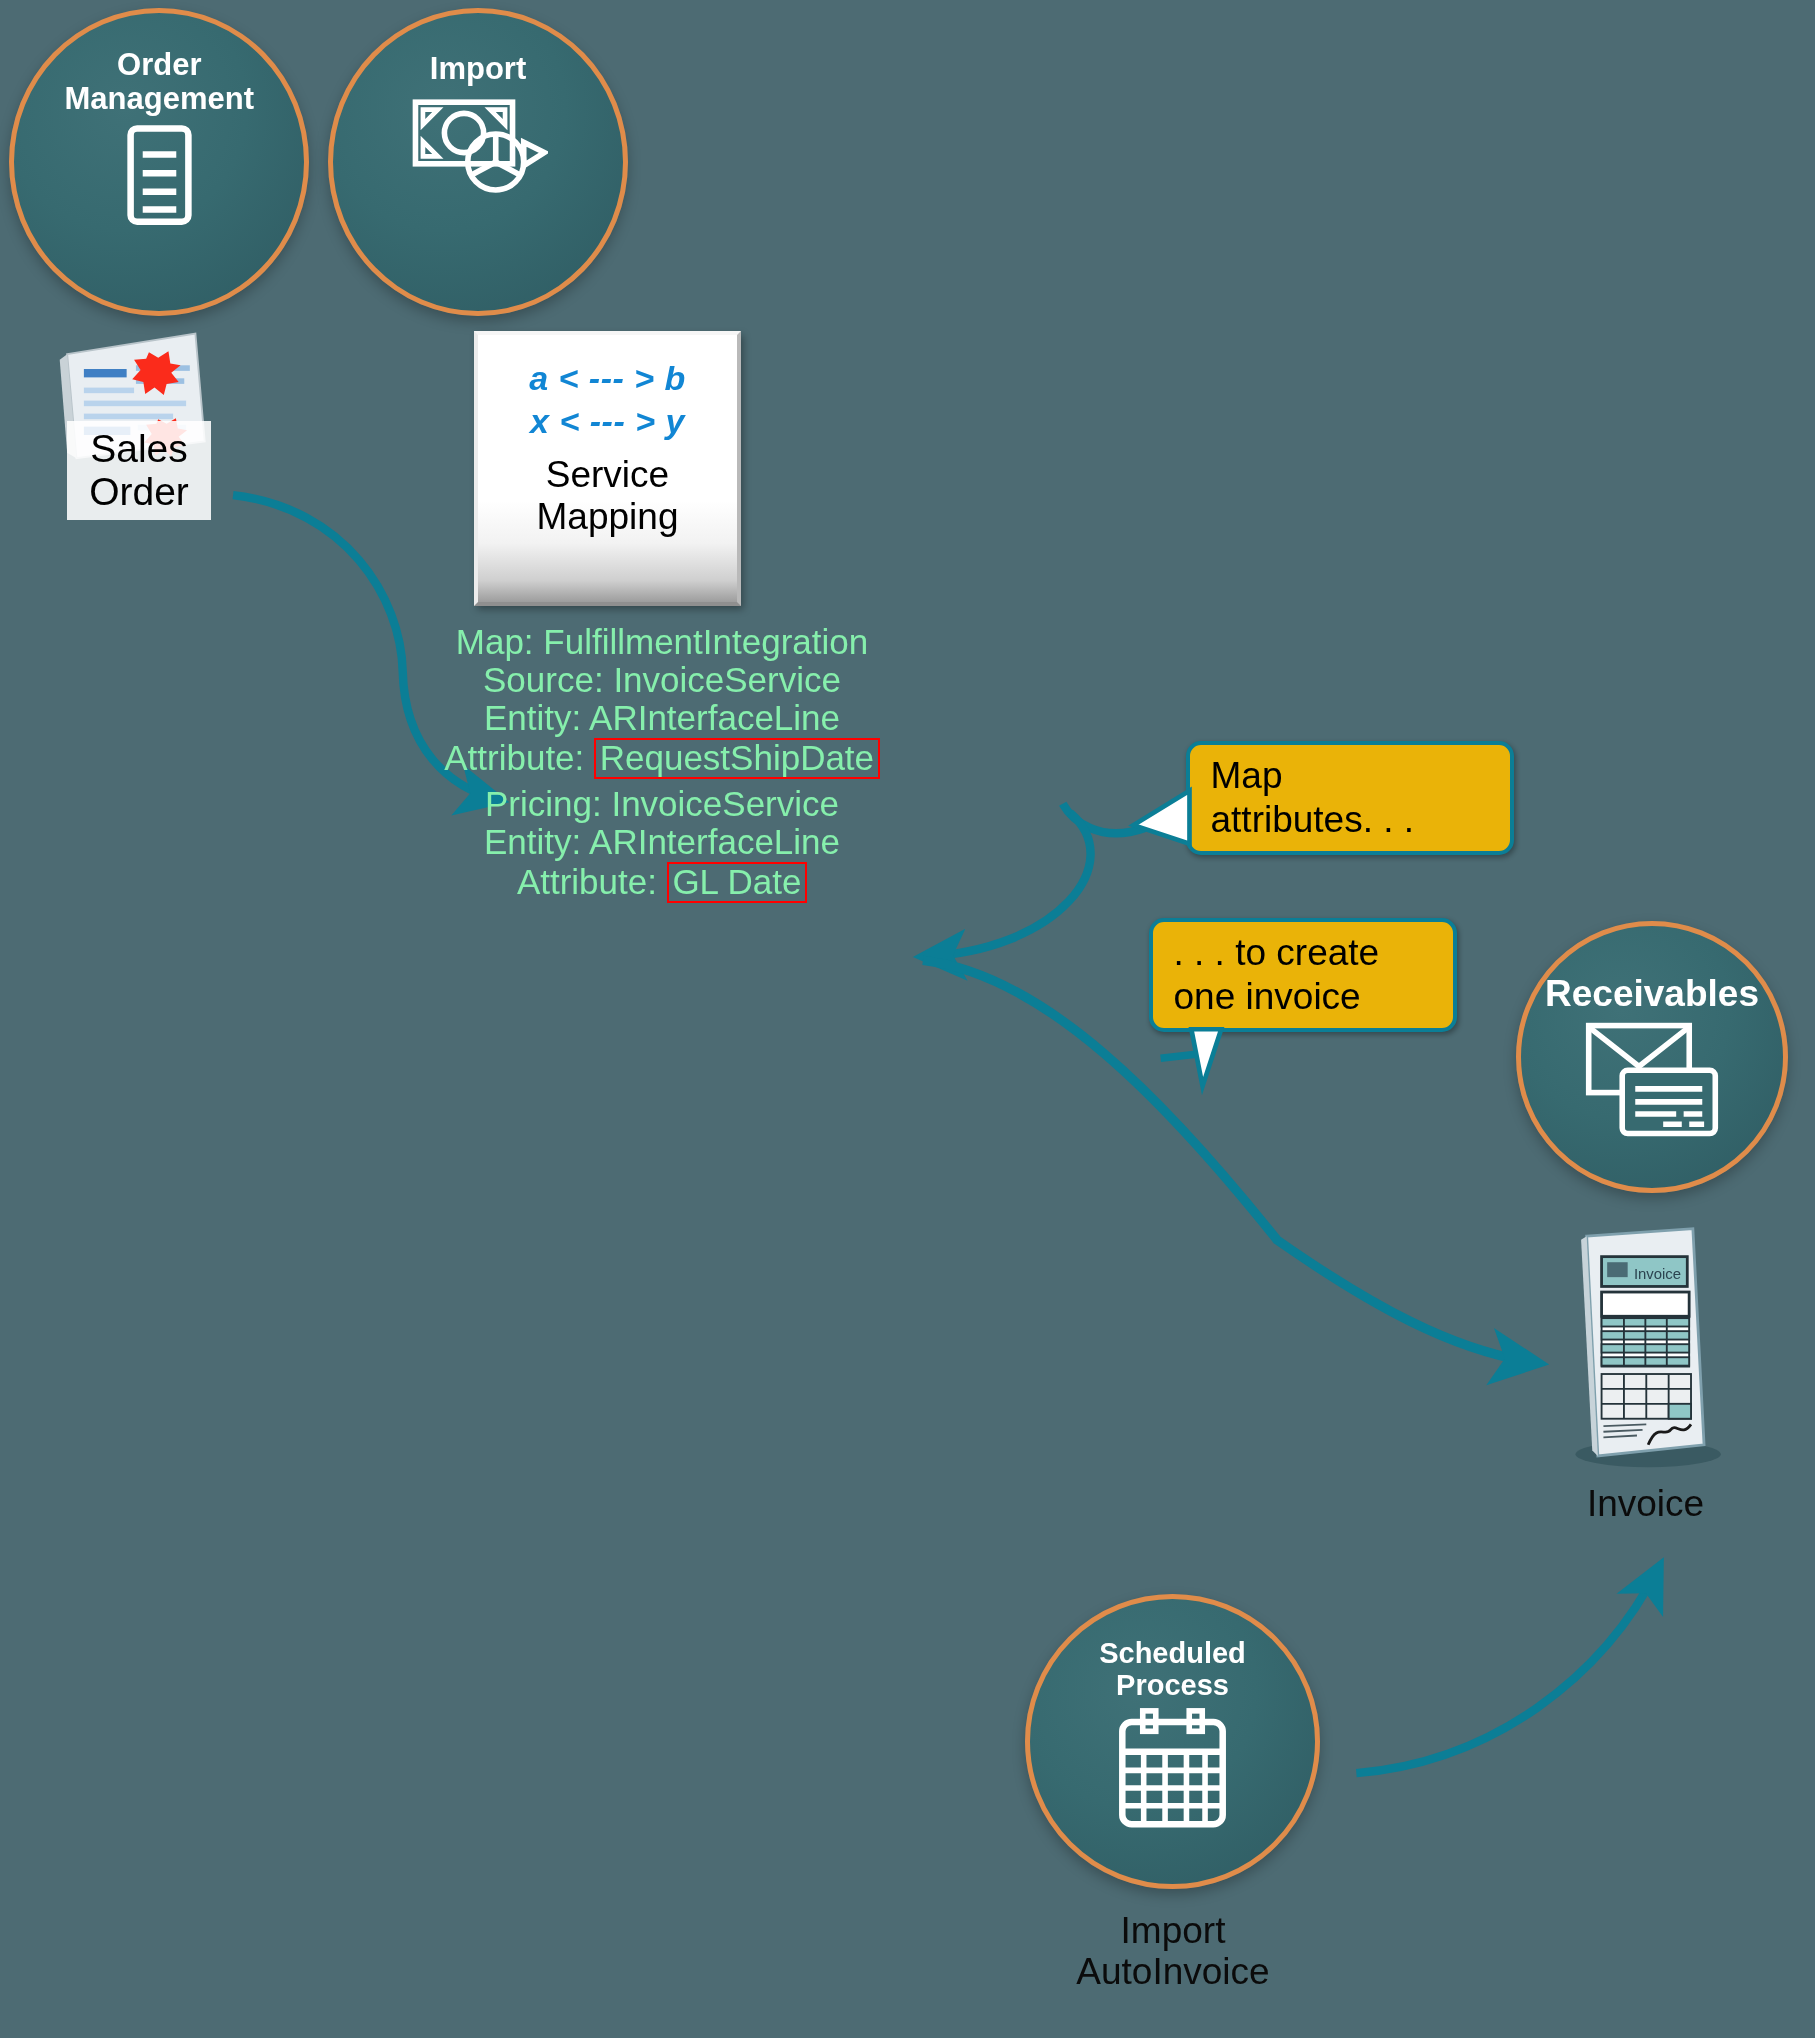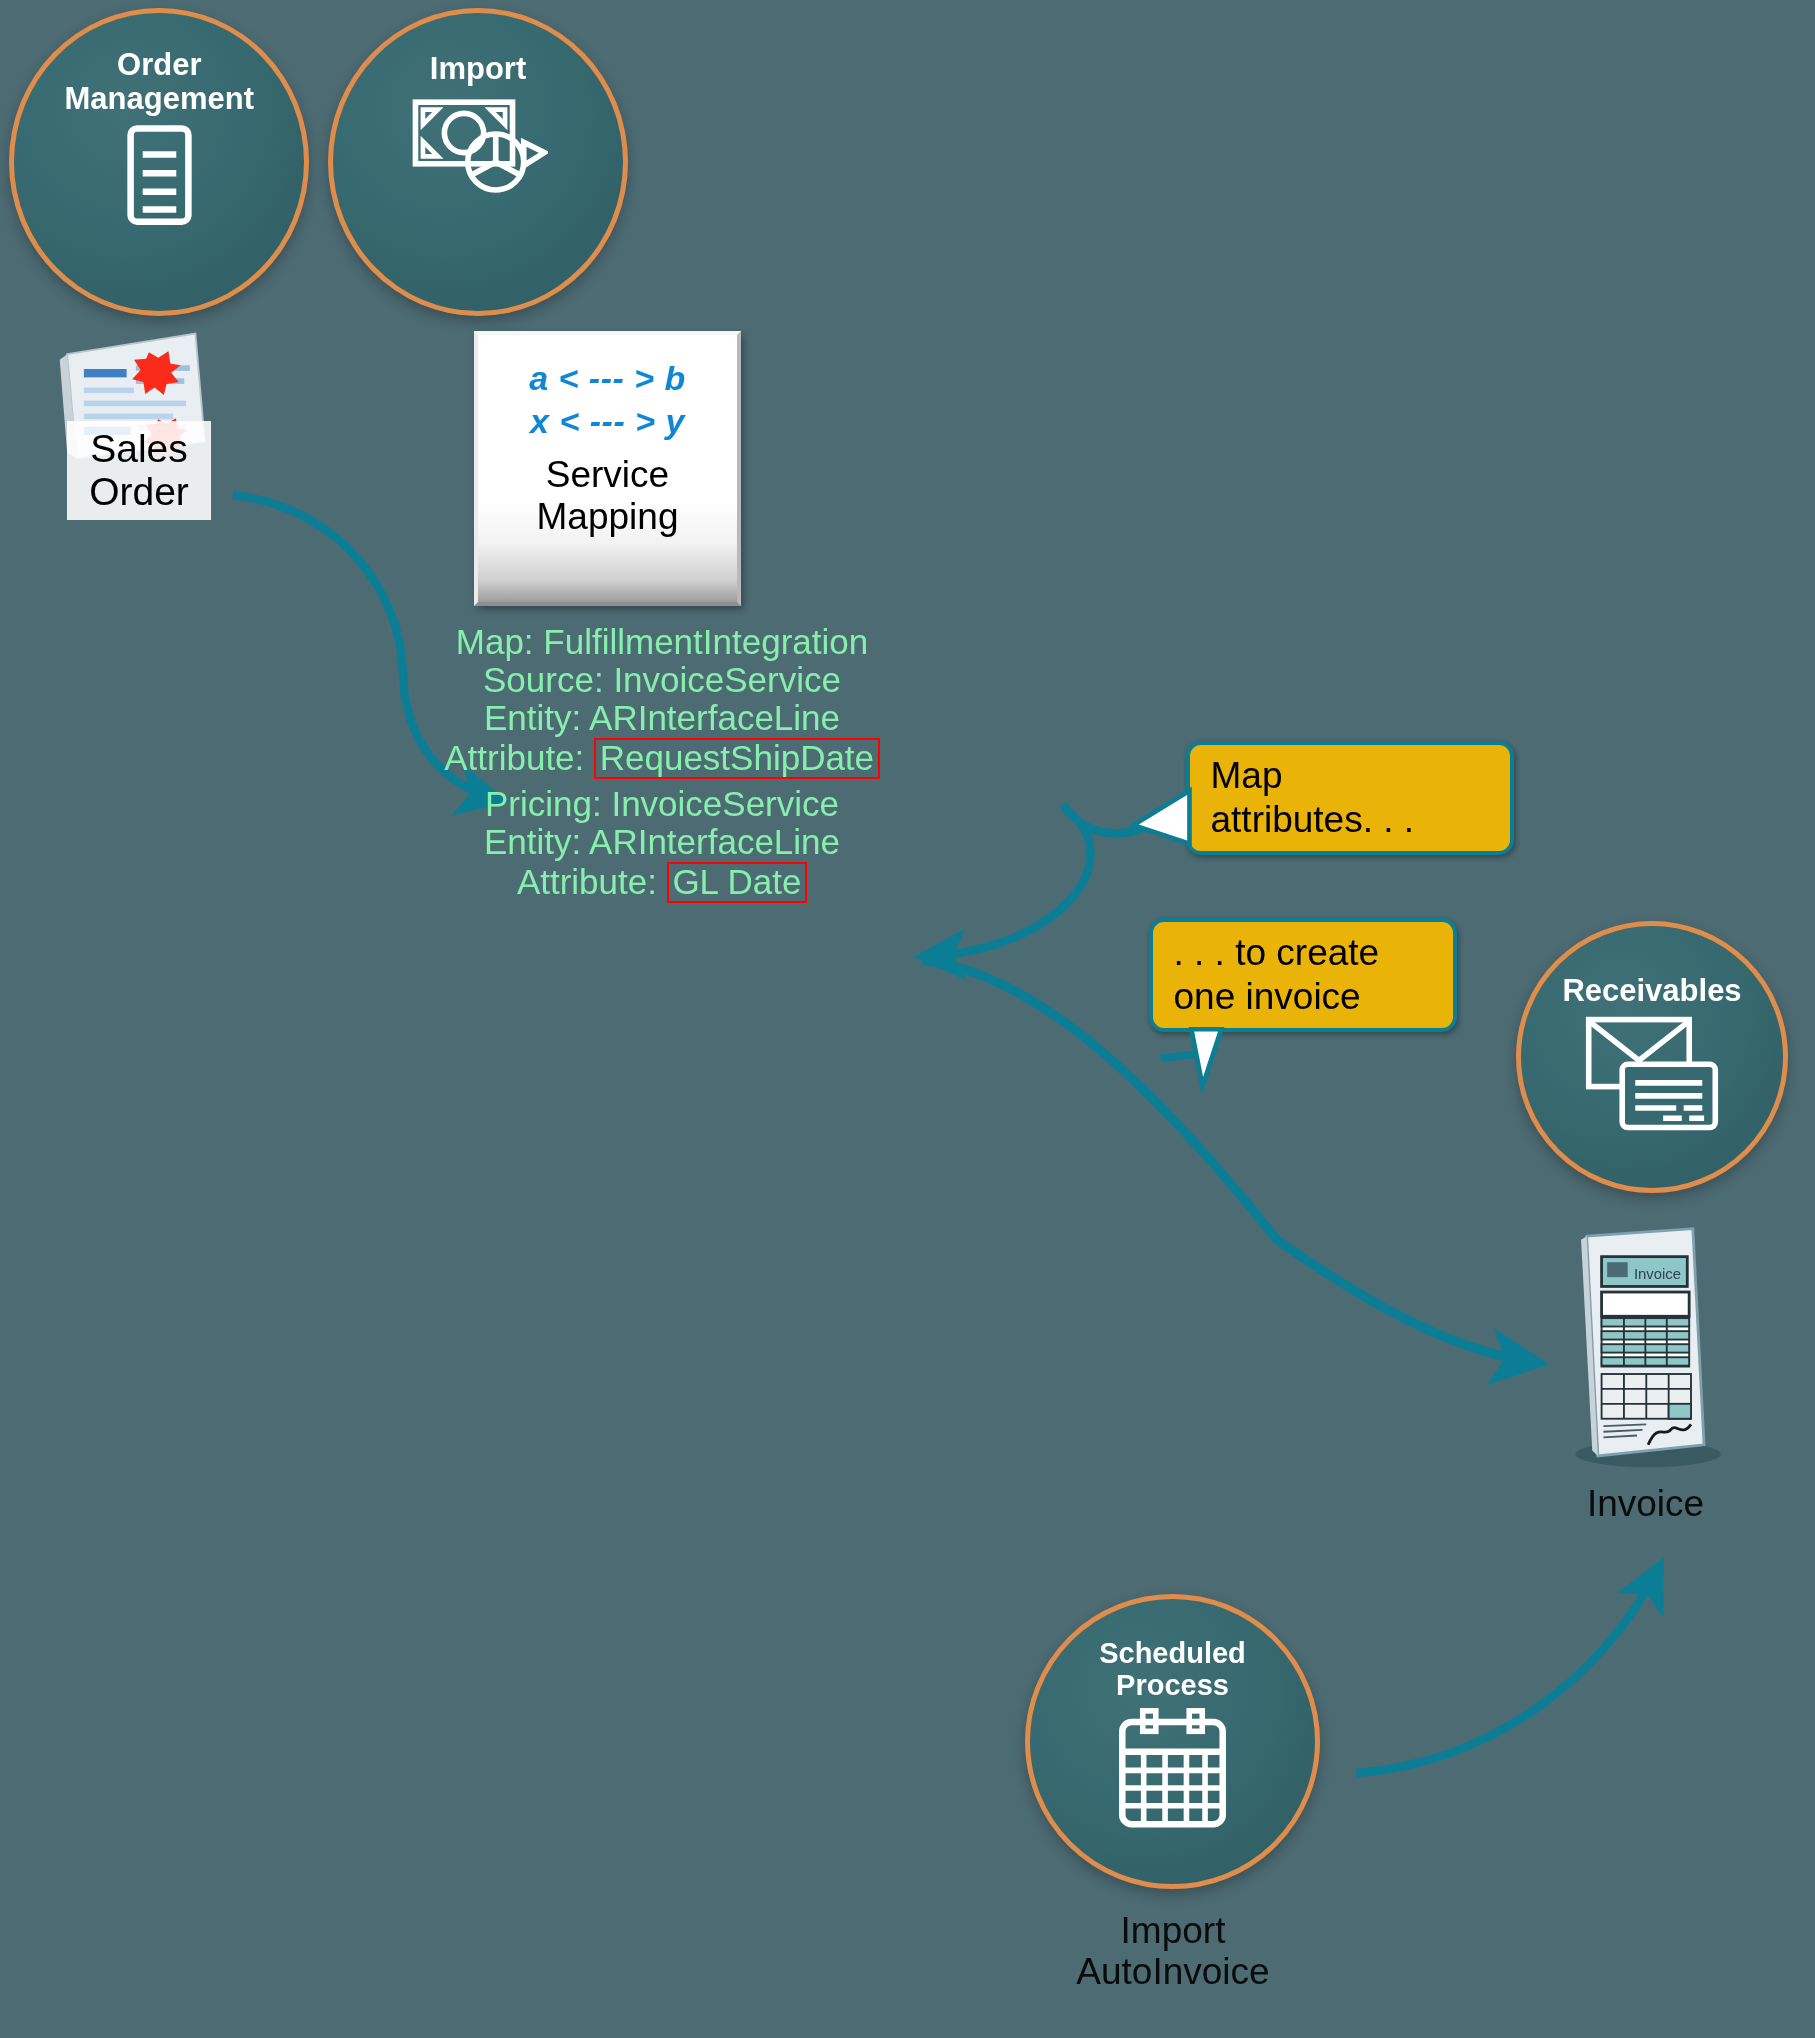--- a/index.html
+++ b/index.html
@@ -257,21 +257,21 @@
 
   <div class="callout" style="left:1149px; top:918px; width:308px; height:114px;">
     <div class="callout-text">. . . to create
 one invoice</div>
   </div>
   <svg class="overlay" viewBox="0 0 1947 2187">
     <path d="M 1278 1104 L 1310 1104 L 1290 1165 Z" fill="#ffffff" stroke="#0b7e96" stroke-width="5"></path>
   </svg>
 
   <div class="circle" style="left:1516px; top:921px; width:272px; height:272px;">
-    <div class="circle-title" style="font-size:31px; margin-top:48px;">Receivables</div>
+    <div class="circle-title" style="font-size:37px; margin-top:48px;">Receivables</div>
     <div class="circle-icon">
       <svg width="138" height="121" viewBox="0 0 148 130">
         <rect x="6" y="6" width="108" height="72" fill="none" stroke="#ffffff" stroke-width="6"></rect>
         <path d="M8 9 L60 50 L112 9" fill="none" stroke="#ffffff" stroke-width="6"></path>
         <rect x="42" y="54" width="100" height="68" rx="6" fill="#376a70" stroke="#ffffff" stroke-width="6"></rect>
         <line x1="56" y1="74" x2="128" y2="74" stroke="#ffffff" stroke-width="6"></line>
         <line x1="56" y1="88" x2="128" y2="88" stroke="#ffffff" stroke-width="6"></line>
         <line x1="56" y1="101" x2="100" y2="101" stroke="#ffffff" stroke-width="6"></line>
         <line x1="108" y1="101" x2="128" y2="101" stroke="#ffffff" stroke-width="6"></line>
         <line x1="86" y1="112" x2="106" y2="112" stroke="#ffffff" stroke-width="6"></line>

